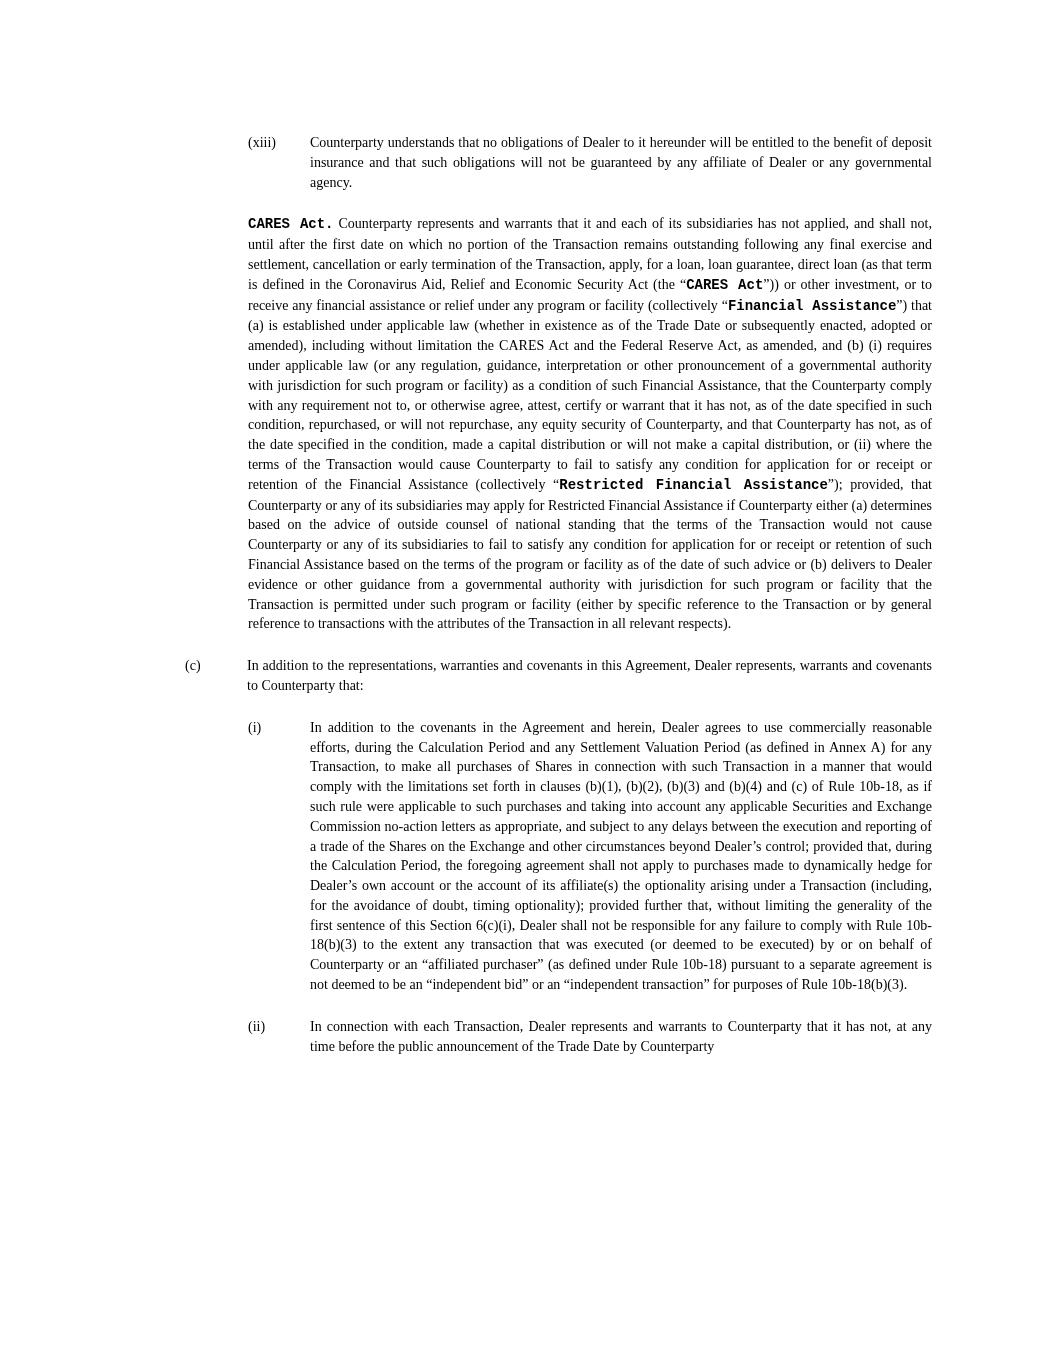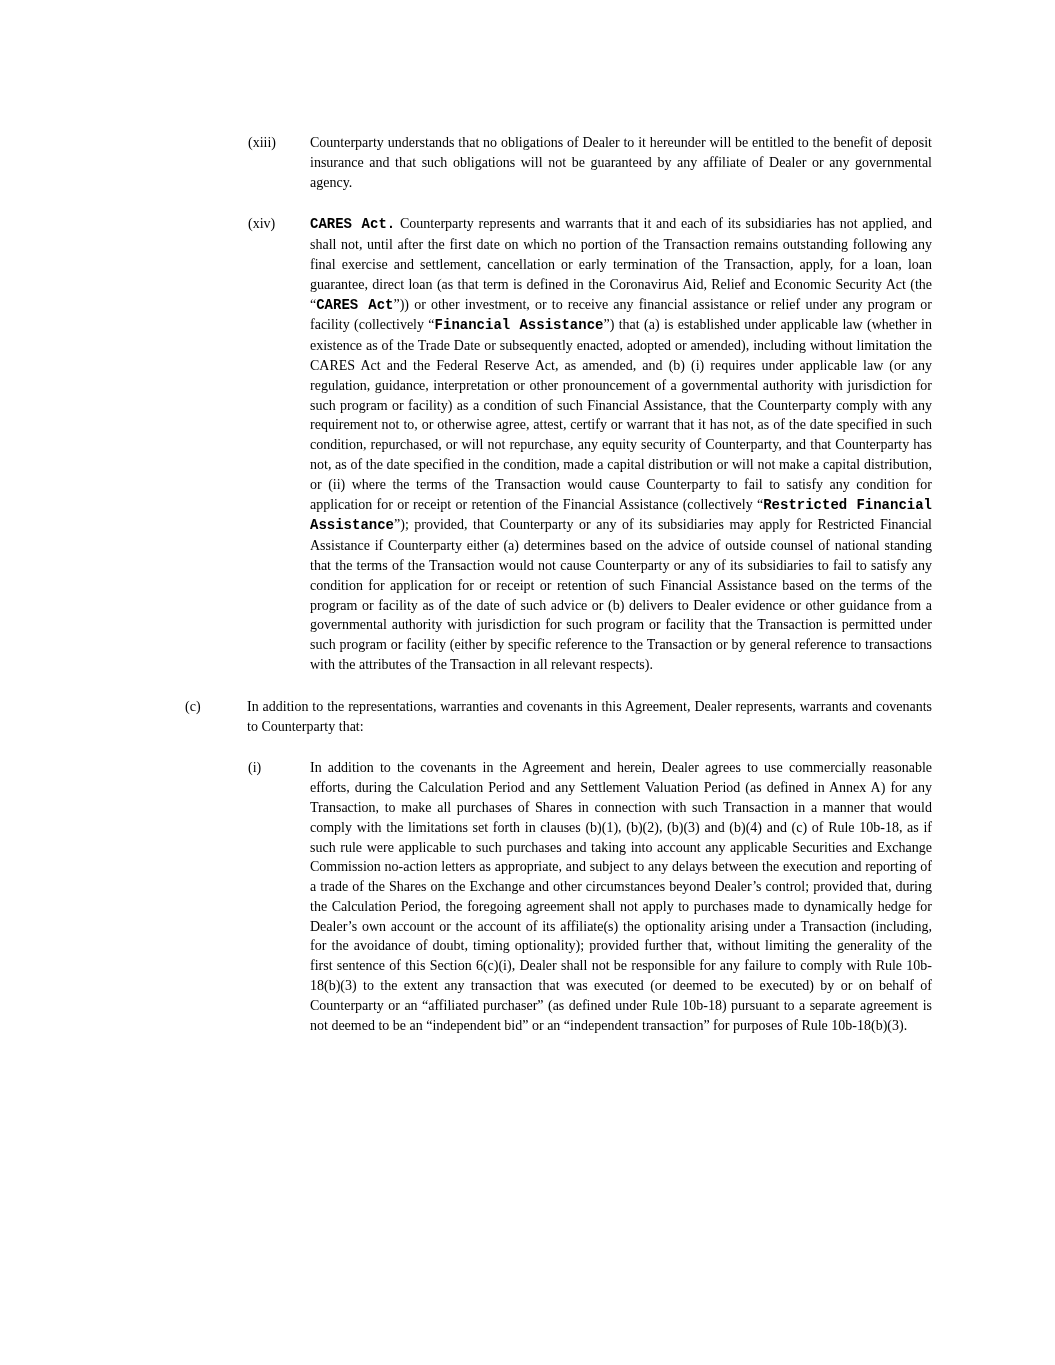--- a/index.html
+++ b/index.html
@@ -50,25 +50,28 @@
 </head>
 <body>
 
 <div class="page">
   <div class="doc-body">
       <div class="para level-2">
         <span class="para-label">(xiii)</span>
         <span class="para-body"><span>Counterparty understands that no obligations of Dealer to it hereunder will be entitled to the benefit of deposit insurance and that such obligations will not be guaranteed by any affiliate of Dealer or any governmental agency.</span></span>
       </div>
       <div class="para level-2">
-        <span class="para-label">(xiv)</span>
         <span class="para-body"><b>CARES Act.</b><span> Counterparty represents and warrants that it and each of its subsidiaries has not applied, and shall not, until after the first date on which no portion of the Transaction remains outstanding following any final exercise and settlement, cancellation or early termination of the Transaction, apply, for a loan, loan guarantee, direct loan (as that term is defined in the Coronavirus Aid, Relief and Economic Security Act (the “</span><b>CARES Act</b><span>”)) or other investment, or to receive any financial assistance or relief under any program or facility (collectively “</span><b>Financial Assistance</b><span>”) that (a) is established under applicable law (whether in existence as of the Trade Date or subsequently enacted, adopted or amended), including without limitation the CARES Act and the Federal Reserve Act, as amended, and (b) (i) requires under applicable law (or any regulation, guidance, interpretation or other pronouncement of a governmental authority with jurisdiction for such program or facility) as a condition of such Financial Assistance, that the Counterparty comply with any requirement not to, or otherwise agree, attest, certify or warrant that it has not, as of the date specified in such condition, repurchased, or will not repurchase, any equity security of Counterparty, and that Counterparty has not, as of the date specified in the condition, made a capital distribution or will not make a capital distribution, or (ii) where the terms of the Transaction would cause Counterparty to fail to satisfy any condition for application for or receipt or retention of the Financial Assistance (collectively “</span><b>Restricted Financial Assistance</b><span>”); provided, that Counterparty or any of its subsidiaries may apply for Restricted Financial Assistance if Counterparty either (a) determines based on the advice of outside counsel of national standing that the terms of the Transaction would not cause Counterparty or any of its subsidiaries to fail to satisfy any condition for application for or receipt or retention of such Financial Assistance based on the terms of the program or facility as of the date of such advice or (b) delivers to Dealer evidence or other guidance from a governmental authority with jurisdiction for such program or facility that the Transaction is permitted under such program or facility (either by specific reference to the Transaction or by general reference to transactions with the attributes of the Transaction in all relevant respects).</span></span>
       </div>
       <div class="para level-1">
         <span class="para-label">(c)</span>
         <span class="para-body"><span>In addition to the representations, warranties and covenants in this Agreement, Dealer represents, warrants and covenants to Counterparty that:</span></span>
       </div>
       <div class="para level-2">
         <span class="para-label">(i)</span>
         <span class="para-body"><span>In addition to the covenants in the Agreement and herein, Dealer agrees to use commercially reasonable efforts, during the Calculation Period and any Settlement Valuation Period (as defined in Annex A) for any Transaction, to make all purchases of Shares in connection with such Transaction in a manner that would comply with the limitations set forth in clauses (b)(1), (b)(2), (b)(3) and (b)(4) and (c) of Rule 10b-18, as if such rule were applicable to such purchases and taking into account any applicable Securities and Exchange Commission no-action letters as appropriate, and subject to any delays between the execution and reporting of a trade of the Shares on the Exchange and other circumstances beyond Dealer’s control; provided that, during the Calculation Period, the foregoing agreement shall not apply to purchases made to dynamically hedge for Dealer’s own account or the account of its affiliate(s) the optionality arising under a Transaction (including, for the avoidance of doubt, timing optionality); provided further that, without limiting the generality of the first sentence of this Section 6(c)(i), Dealer shall not be responsible for any failure to comply with Rule 10b-18(b)(3) to the extent any transaction that was executed (or deemed to be executed) by or on behalf of Counterparty or an “affiliated purchaser” (as defined under Rule 10b-18) pursuant to a separate agreement is not deemed to be an “independent bid” or an “independent transaction” for purposes of Rule 10b-18(b)(3).</span></span>
       </div>
+      <div class="para level-2">
+        <span class="para-label">(ii)</span>
+        <span class="para-body"><span>In connection with each Transaction, Dealer represents and warrants to Counterparty that it has not, at any time before the public announcement of the Trade Date by Counterparty</span></span>
+      </div>
     </div>
 </div>
 
 </body></html>

